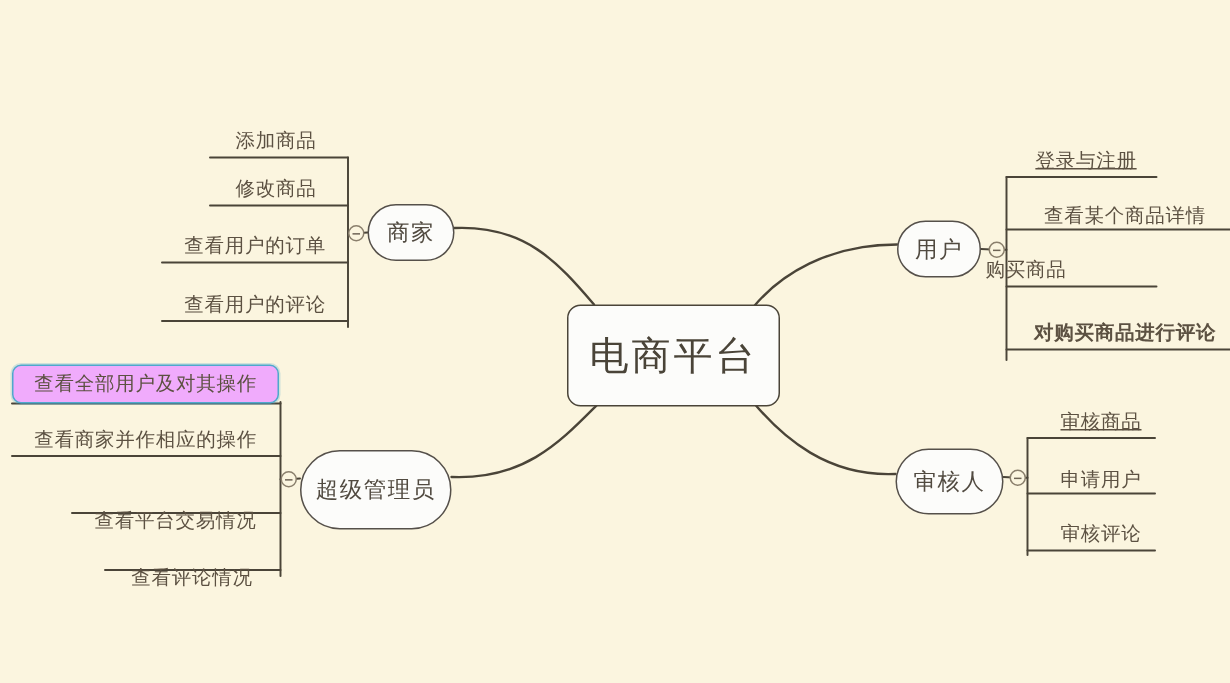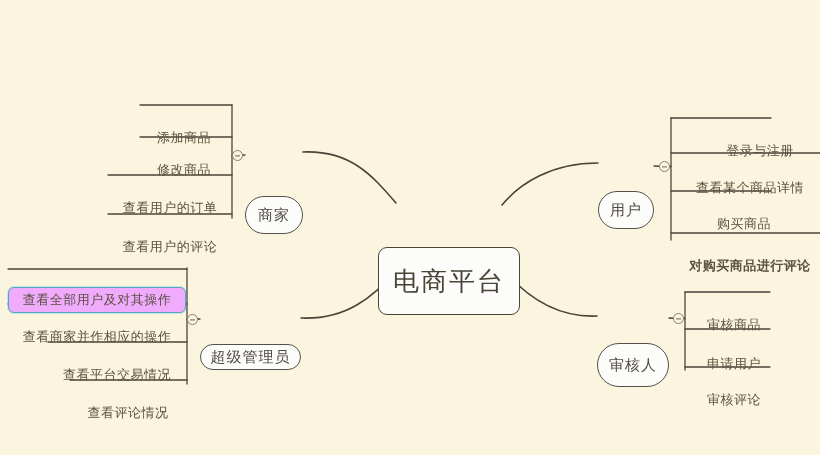--- a/index.html
+++ b/index.html
@@ -28,21 +28,20 @@
     pointer-events: none;
   }
   .node {
     position: absolute;
     box-sizing: border-box;
     display: flex;
     align-items: center;
     justify-content: center;
     color: #5C5142;
     white-space: nowrap;
-    margin-top: 44px;
   }
   .root-node {
     background: #FCFCFA;
     border: 1.6px solid #4A4438;
     border-radius: 9px;
     font-size: 26px;
     letter-spacing: 2px;
     color: #4A4438;
   }
   .branch-node {
@@ -133,57 +132,57 @@
       </div>
       <div class="node leaf-node" style="left: 140px; top: 115px; width: 88px; height: 22px;">
         <span>修改商品</span>
       </div>
       <div class="node leaf-node" style="left: 108px; top: 153px; width: 124px; height: 22px;">
         <span>查看用户的订单</span>
       </div>
       <div class="node leaf-node" style="left: 108px; top: 192px; width: 124px; height: 22px;">
         <span>查看用户的评论</span>
       </div>
-      <div class="node branch-node" style="left: 245px; top: 152px; width: 58px; height: 38px;">
+      <div class="node branch-node" style="left: 245px; top: 136px; width: 58px; height: 38px;">
         <span>商家</span>
       </div>
       <div class="toggle" style="left: 232px; top: 150px;"></div>
       <div class="node leaf-node selected" style="left: 8px; top: 243px; width: 178px; height: 26px;">
         <span>查看全部用户及对其操作</span>
       </div>
       <div class="node leaf-node" style="left: 8px; top: 282px; width: 178px; height: 22px;">
         <span>查看商家并作相应的操作</span>
       </div>
-      <div class="node leaf-node" style="left: 48px; top: 320px; width: 138px; height: 22px;">
+      <div class="node leaf-node" style="left: 48px; top: 336px; width: 138px; height: 22px;">
         <span>查看平台交易情况</span>
       </div>
-      <div class="node leaf-node" style="left: 70px; top: 358px; width: 116px; height: 22px;">
+      <div class="node leaf-node" style="left: 70px; top: 374px; width: 116px; height: 22px;">
         <span>查看评论情况</span>
       </div>
-      <div class="node branch-node" style="left: 200px; top: 300px; width: 101px; height: 26px; font-family: Liberation Mono, monospace;">
+      <div class="node branch-node" style="left: 200px; top: 300px; width: 101px; height: 53px; font-family: Liberation Mono, monospace;">
         <span>超级管理员</span>
       </div>
       <div class="toggle" style="left: 187px; top: 314px;"></div>
-      <div class="node leaf-node" style="left: 716px; top: 96px; width: 88px; height: 22px;">
+      <div class="node leaf-node" style="left: 680px; top: 96px; width: 88px; height: 22px; text-decoration: underline;">
         <span>登录与注册</span>
       </div>
       <div class="node leaf-node" style="left: 680px; top: 131px; width: 140px; height: 22px; align-items: flex-end;">
         <span>查看某个商品详情</span>
       </div>
-      <div class="node leaf-node" style="left: 700px; top: 169px; width: 88px; height: 22px;">
+      <div class="node leaf-node" style="left: 640px; top: 169px; width: 88px; height: 22px;">
         <span>购买商品</span>
       </div>
       <div class="node leaf-node" style="left: 680px; top: 211px; width: 140px; height: 22px; font-weight: bold;">
         <span>对购买商品进行评论</span>
       </div>
       <div class="node branch-node" style="left: 598px; top: 147px; width: 56px; height: 38px;">
         <span>用户</span>
       </div>
       <div class="toggle" style="left: 659px; top: 161px;"></div>
-      <div class="node leaf-node" style="left: 690px; top: 270px; width: 88px; height: 22px;">
+      <div class="node leaf-node" style="left: 690px; top: 270px; width: 88px; height: 22px; text-decoration: underline;">
         <span>审核商品</span>
       </div>
       <div class="node leaf-node" style="left: 690px; top: 307px; width: 88px; height: 22px; align-items: flex-end;">
         <span>申请用户</span>
       </div>
       <div class="node leaf-node" style="left: 690px; top: 345px; width: 88px; height: 22px; text-align: right;">
         <span>审核评论</span>
       </div>
       <div class="node branch-node" style="left: 597px; top: 299px; width: 72px; height: 44px;">
         <span>审核人</span>

